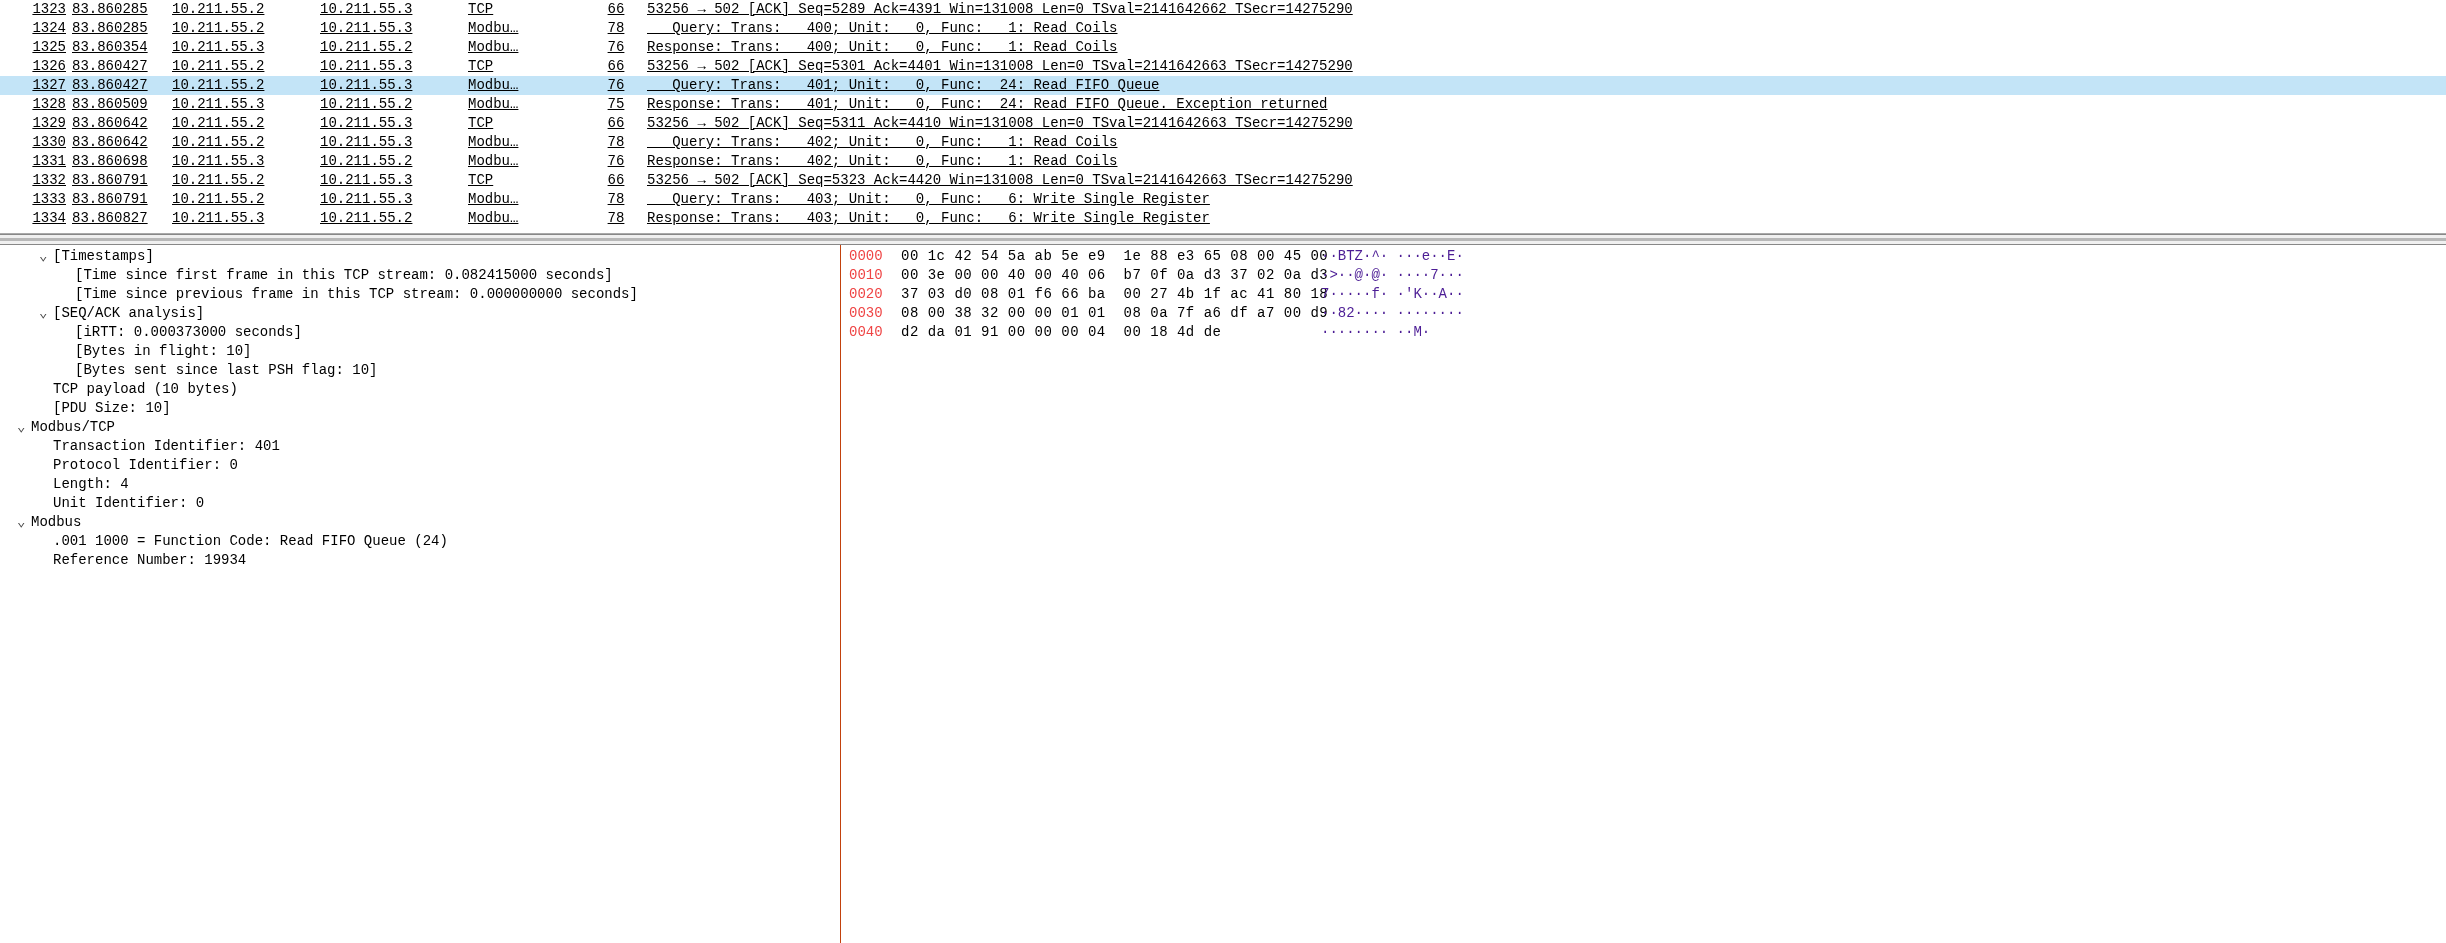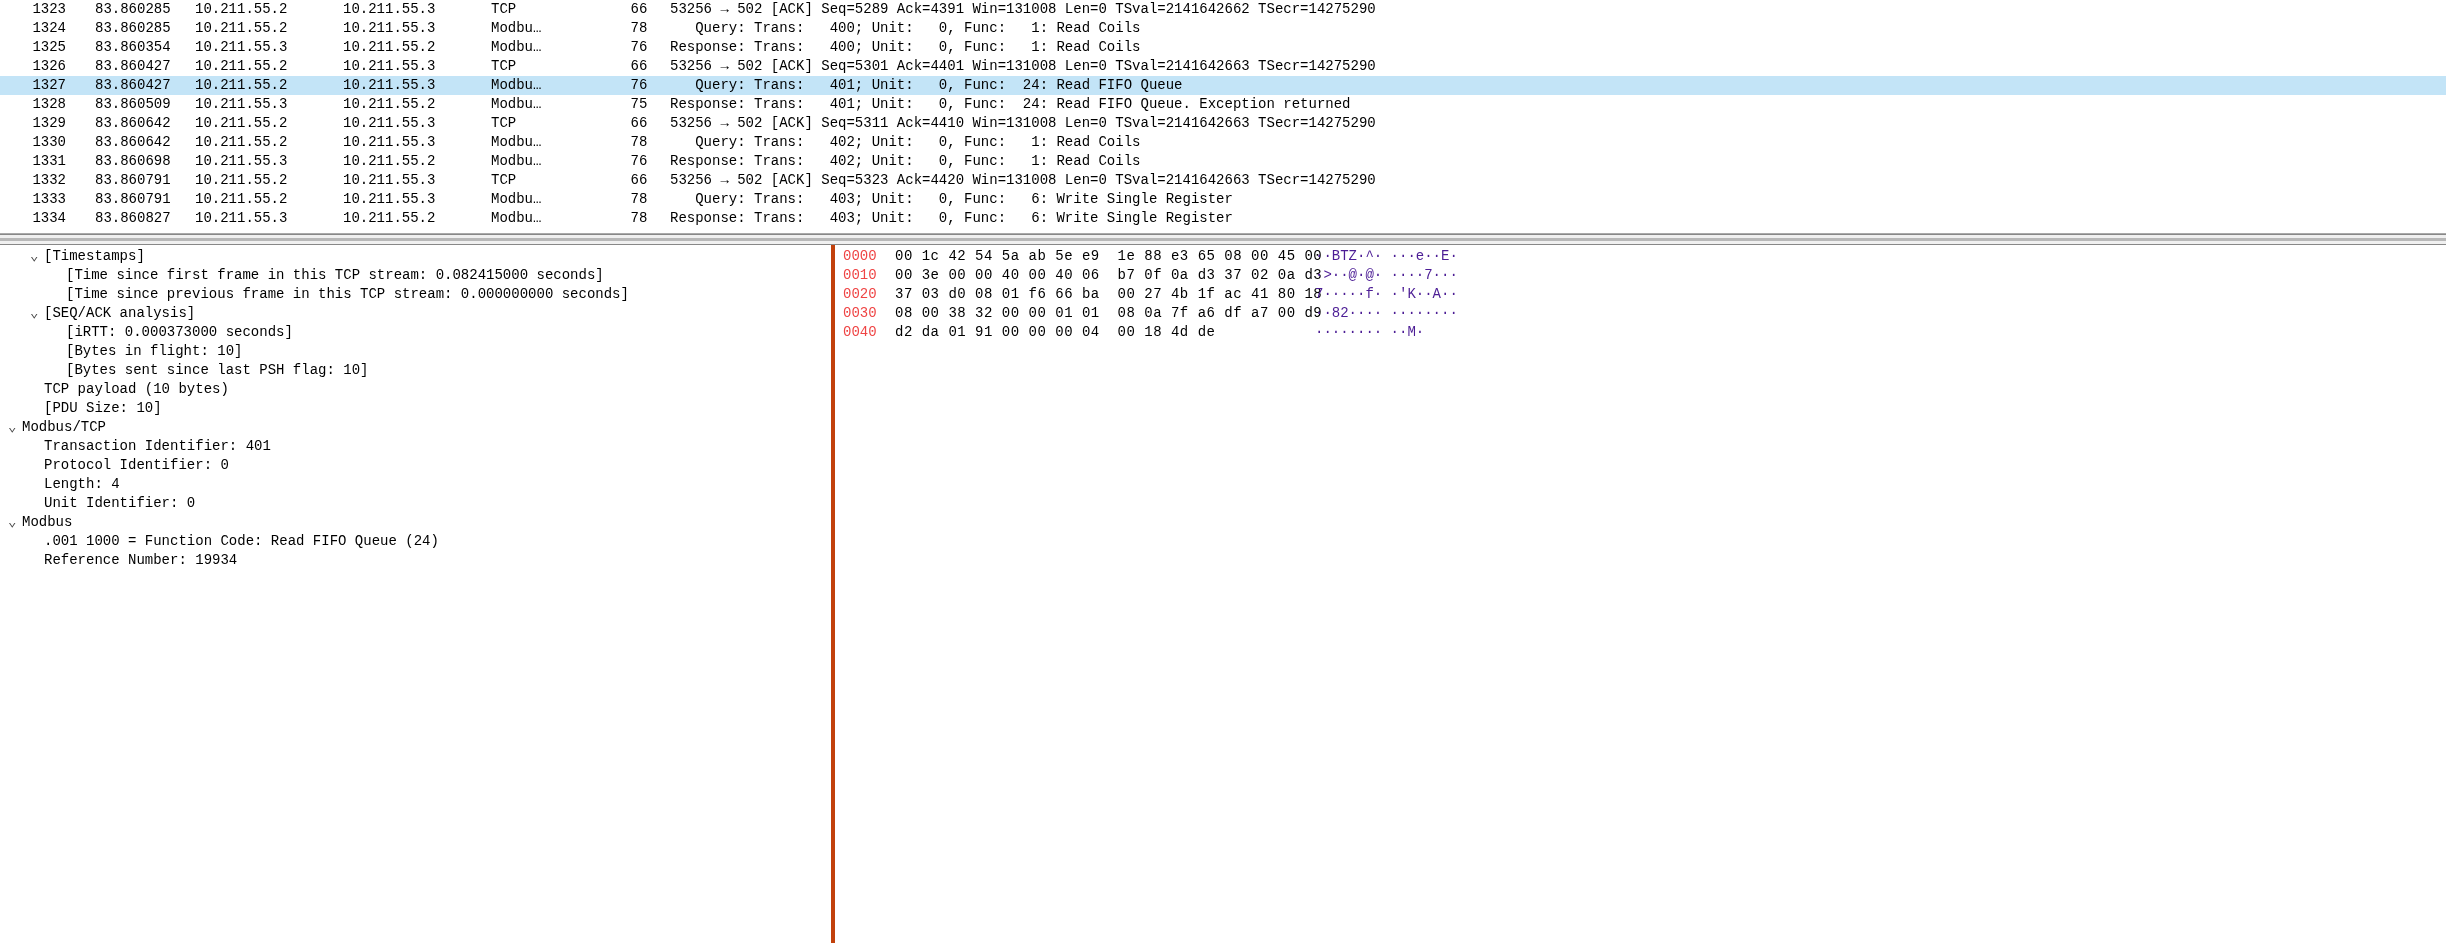--- a/index.html
+++ b/index.html
@@ -23,26 +23,27 @@
     overflow-x: hidden;
     white-space: pre;
     border-bottom: 1px solid #aaa;
   }
   .packet-row {
     padding: 0 6px;
     line-height: 19px;
     height: 19px;
     display: flex;
     cursor: pointer;
+    text-decoration: underline;
   }
   .packet-row.selected {
     background: #c3e4f7;
   }
   .col-no   { width: 60px;  text-align: right; padding-right: 6px;}
-  .col-time { width: 100px; margin-left: 23px; }
+  .col-time { width: 100px; }
   .col-src  { width: 148px; }
   .col-dst  { width: 148px; }
   .col-proto{ width: 70px;  }
   .col-len  { width: 62px;  text-align: center; margin-left: 47px;}
   .col-info { flex: 1; }
   
   .divider {
     height: 9px;
     background: #f0f0f0;
     border-top: 1px solid #888;
@@ -58,22 +59,22 @@
 
   .bottom-panes {
     flex: 1;
     display: flex;
     overflow: hidden;
   }
   .tree-pane {
     flex: 0 0 827px;
     overflow-y: scroll;
     white-space: pre;
-    padding: 2px 0 10px 4px;
-    border-right: 4px solid #c2410c;
+    padding: 2px 0 10px 13px;
+    border-right: 1px solid #c2410c;
     position:relative;
   }
   .tree-line {
     line-height: 19px;
     padding-left: 20px;
     cursor: default;
   }
   .tree-line .twisty {
     display:inline-block;
     width: 14px;

